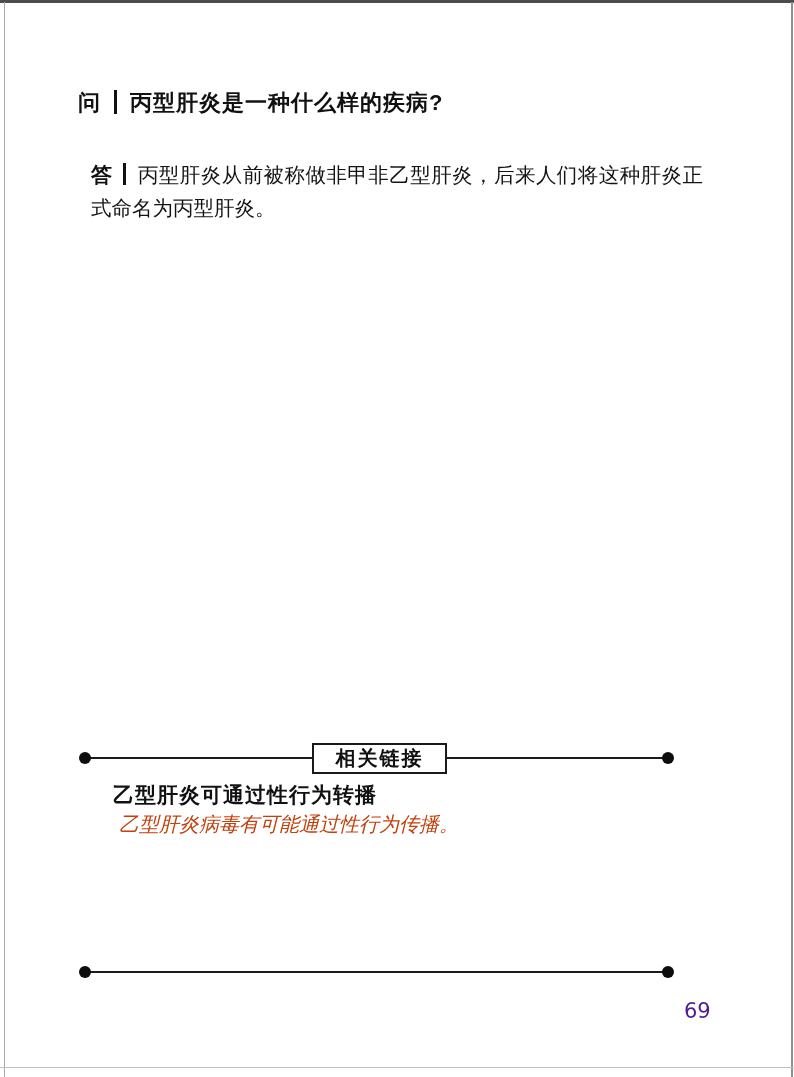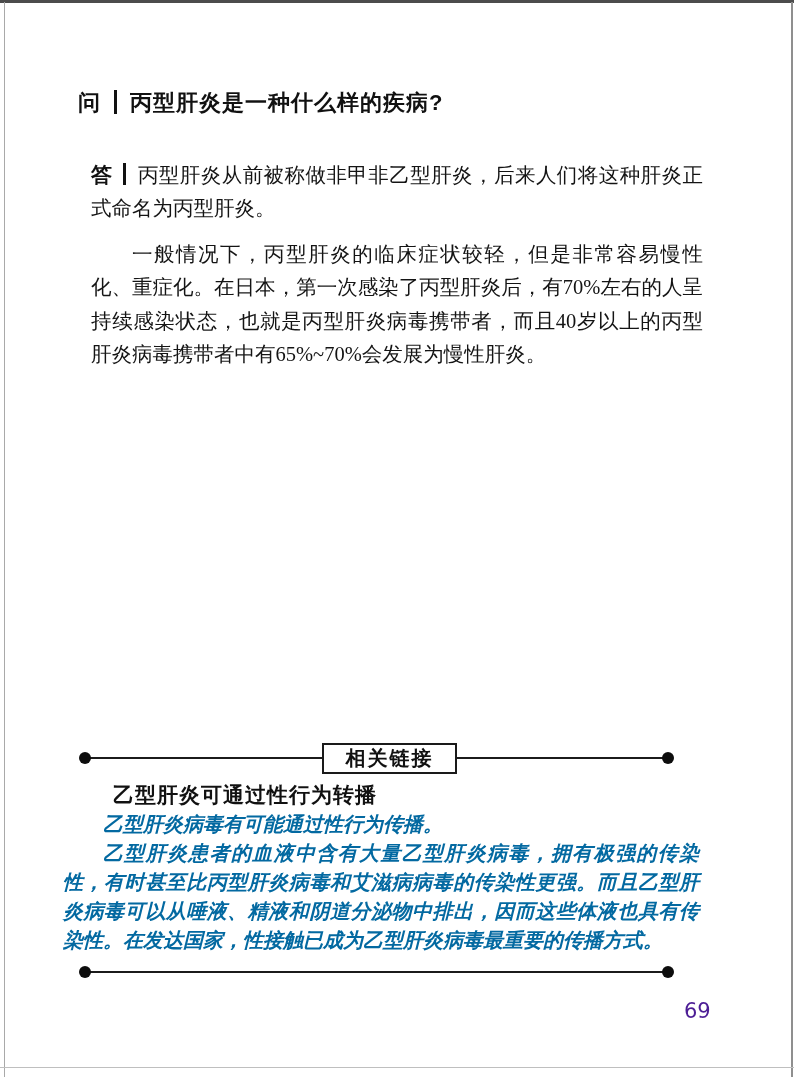--- a/index.html
+++ b/index.html
@@ -40,37 +40,36 @@
   p.indent { text-indent:2em; }
   .answer-label { font-size:21px; }
 
   .rule-line { position:absolute; left:5px; right:5px; top:14px; height:2px; background:#1b1b1b; }
   .dot { position:absolute; width:12px; height:12px; border-radius:50%; background:#0d0d0d; }
 
   .divider { position:absolute; left:79px; top:743px; width:595px; height:31px; }
   .divider .dot { top:9px; }
   .dot-l { left:0; } .dot-r { right:0; }
   .divider-box {
-    position:absolute; left:243px; top:0; width:131px; height:27px;
+    position:absolute; left:233px; top:0; width:131px; height:27px;
     border:2px solid #1a1a1a; background:#ffffff;
     display:flex; align-items:center; justify-content:center;
     font-size:20px; letter-spacing:2px;
   }
 
   .related-heading {
     position:absolute; top:781px; left:113px; margin:0;
     font-size:21px; letter-spacing:1px;
   }
   .related-body {
-    position:absolute; top:810px; left:63px; width:636px;
+    position:absolute; top:810px; left:79px; width:636px;
     font-size:20px; line-height:29px;
     font-style:italic;
     text-align:justify; text-justify:inter-ideograph;
-    color:#0369a1;
-    font-weight:bold;
+    color:#c2410c;
   }
   .related-body p { margin:0; }
 
   .closing-rule { position:absolute; left:79px; top:966px; width:595px; height:12px; }
   .closing-rule .rule-line { top:5px; }
   .closing-rule .dot { top:0; }
 
   .page-number {
     position:absolute; left:684px; top:999px;
     font-size:21px; color:#4c1d95;
@@ -88,37 +87,35 @@
   <div class="edge-bottom"></div>
 
   <h1 class="title">
     <span>问</span><span class="vbar"></span><span>丙型肝炎是一种什么样的疾病?</span>
   </h1>
 
   <div class="qa-body">
     <p>
       <span class="hei answer-label">答</span><span class="vbar vbar-answer"></span><span>丙型肝炎从前被称做非甲非乙型肝炎，后来人们将这种肝炎正式命名为丙型肝炎。</span>
     </p>
-    <p class="indent">一般情况下，丙型肝炎的临床症状较轻，但是非常容易慢性化、重症化。在日本，第一次感染了丙型肝炎后，有70%左右的人呈持续感染状态，也就是丙型肝炎病毒携带者，而且40岁以上的丙型肝炎病毒携带者中有65%~70%会发展为慢性肝炎。</p>
   </div>
 
   <div class="divider">
     <span class="rule-line"></span>
     <span class="dot dot-l"></span>
     <span class="dot dot-r"></span>
     <span class="divider-box hei">
       <span>相关链接</span>
     </span>
   </div>
 
   <h2 class="related-heading hei">乙型肝炎可通过性行为转播</h2>
 
   <div class="related-body">
     <p class="indent">乙型肝炎病毒有可能通过性行为传播。</p>
-    <p class="indent">乙型肝炎患者的血液中含有大量乙型肝炎病毒，拥有极强的传染性，有时甚至比丙型肝炎病毒和艾滋病病毒的传染性更强。而且乙型肝炎病毒可以从唾液、精液和阴道分泌物中排出，因而这些体液也具有传染性。在发达国家，性接触已成为乙型肝炎病毒最重要的传播方式。</p>
   </div>
 
   <div class="closing-rule">
     <span class="rule-line"></span>
     <span class="dot dot-l"></span>
     <span class="dot dot-r"></span>
   </div>
 
   <div class="page-number">69</div>
 

